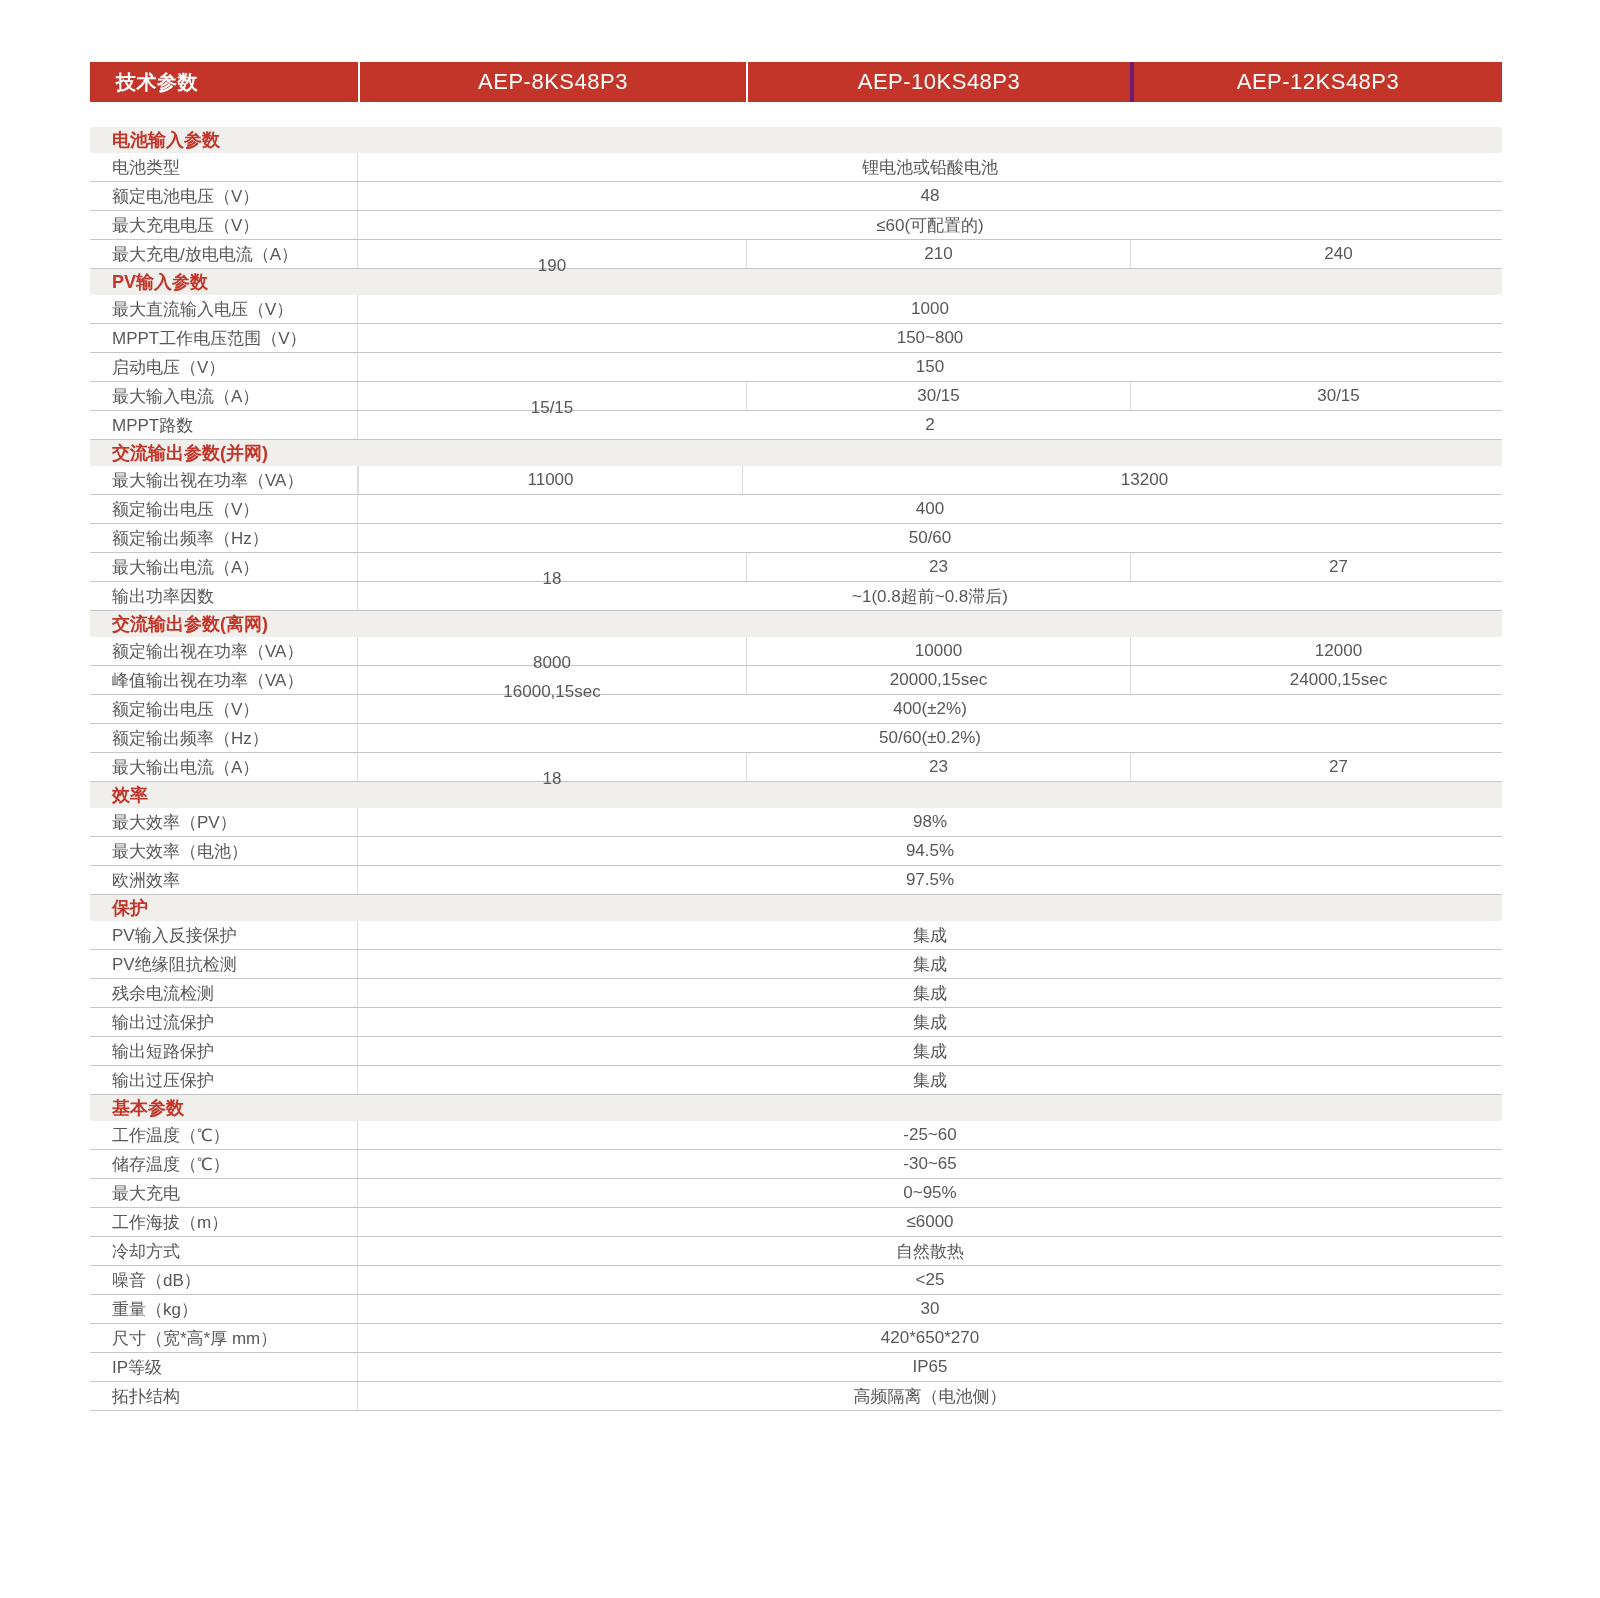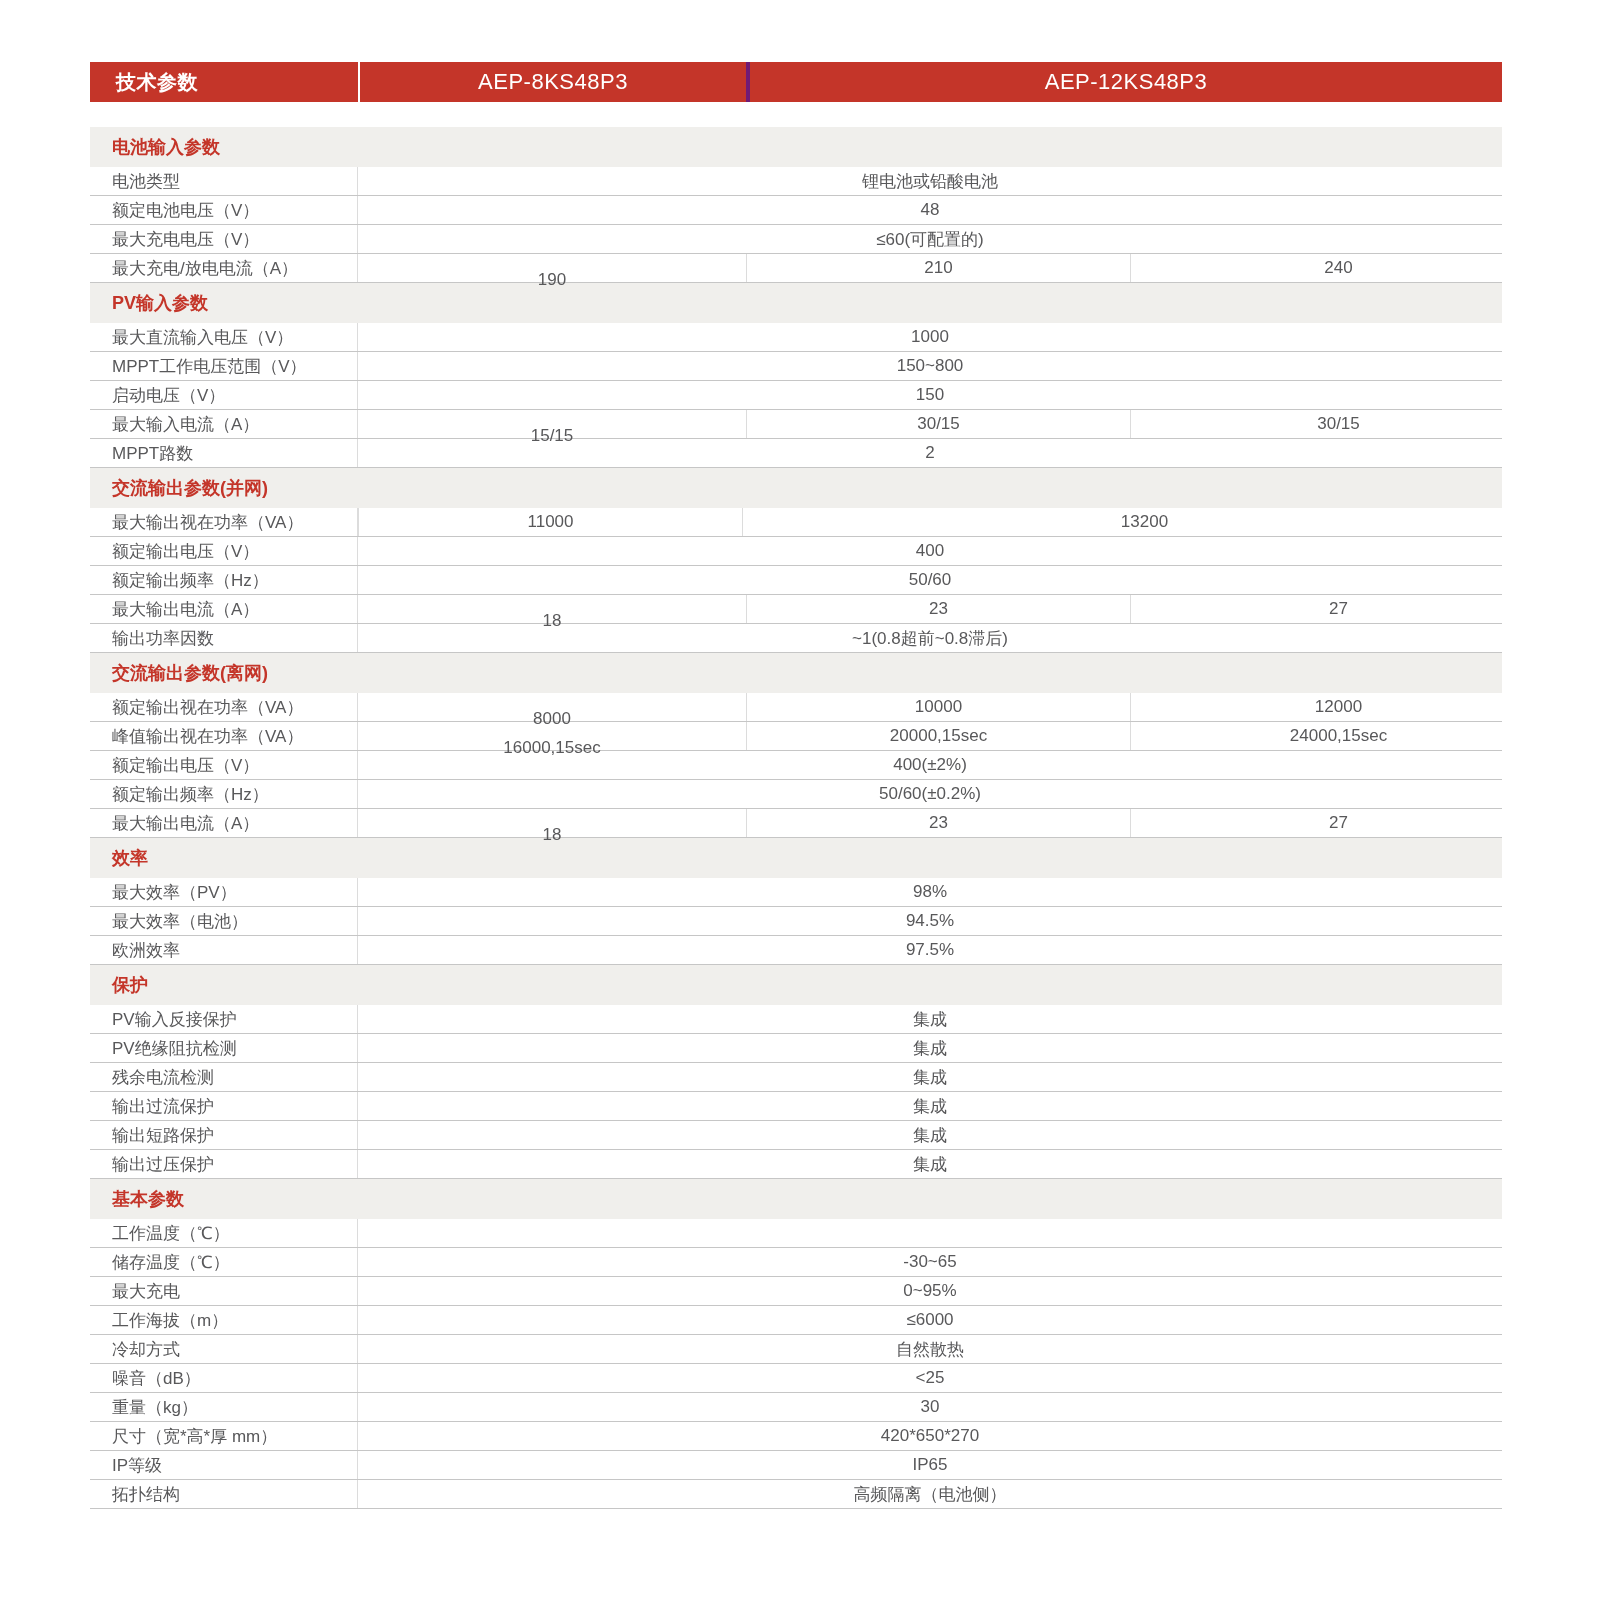--- a/index.html
+++ b/index.html
@@ -19,39 +19,40 @@
   .table-wrap{position:absolute;left:90px;top:62px;width:1412px;}
   
   .header{display:flex;height:40px;background:var(--red);color:#ffffff;}
   .h-cell{display:flex;align-items:center;justify-content:center;font-size:22px;letter-spacing:0.5px;}
   .h-title{width:268px;justify-content:flex-start;padding-left:26px;font-weight:bold;font-size:20px;font-family:Liberation Mono, monospace;}
   .h-m1{width:388px;border-left:2px solid #ffffff;}
   .h-m2{width:384px;border-left:2px solid #ffffff;}
   .h-m3{flex:1;border-left:4px solid #701a75;}
   .gap{height:25px;}
   
-  .band{height:40px;background:var(--band-bg);display:flex;align-items:center;padding-left:22px;}
+  .band{height:26px;background:var(--band-bg);display:flex;align-items:center;padding-left:22px;}
   .band-title{color:var(--red);font-weight:bold;font-size:18px;}
   
   .row{display:flex;height:29px;border-bottom:1px solid var(--hline);font-size:17px;}
   .cell{display:flex;align-items:center;}
   .cell.label{width:268px;padding-left:22px;border-right:1px solid var(--vline);}
   .cell.val{justify-content:center;text-align:center;}
   .cell.span-all{flex:1;}
   .cell.col1{width:388px;margin-top:24px;}
   .cell.col2{width:384px;border-left:1px solid var(--vline);}
   .cell.col3{flex:1;border-left:1px solid var(--vline);padding-left:44px;}
 </style>
 </head>
 <body>
 
 <div class="table-wrap">
   <div class="header">
     <div class="h-cell h-title">技术参数</div>
     <div class="h-cell h-m1">AEP-8KS48P3</div>
+    <div class="h-cell h-m2">AEP-10KS48P3</div>
     <div class="h-cell h-m3">AEP-12KS48P3</div>
   </div>
   <div class="gap"></div>
   <div>
       <div class="band">
         <div class="band-title">电池输入参数</div>
       </div>
       <div class="row">
         <div class="cell label">电池类型</div>
         <div class="cell val span-all">锂电池或铅酸电池</div>
@@ -190,20 +191,21 @@
       </div>
       <div class="row">
         <div class="cell label">输出过压保护</div>
         <div class="cell val span-all">集成</div>
       </div>
       <div class="band">
         <div class="band-title">基本参数</div>
       </div>
       <div class="row">
         <div class="cell label">工作温度（℃）</div>
+        <div class="cell val span-all">-25~60</div>
       </div>
       <div class="row">
         <div class="cell label">储存温度（℃）</div>
         <div class="cell val span-all">-30~65</div>
       </div>
       <div class="row">
         <div class="cell label">最大充电</div>
         <div class="cell val span-all">0~95%</div>
       </div>
       <div class="row">

